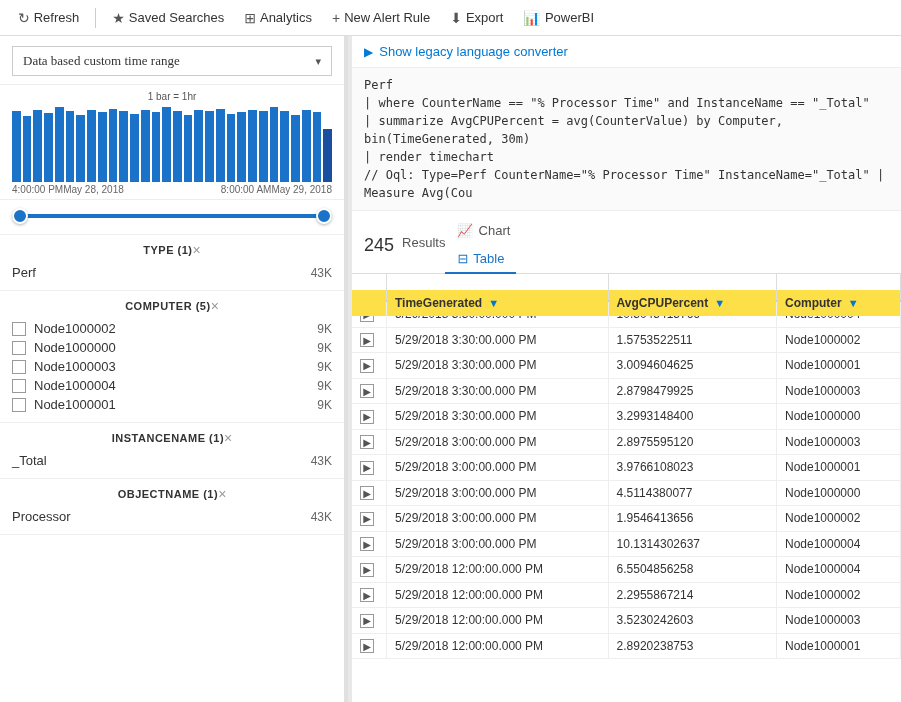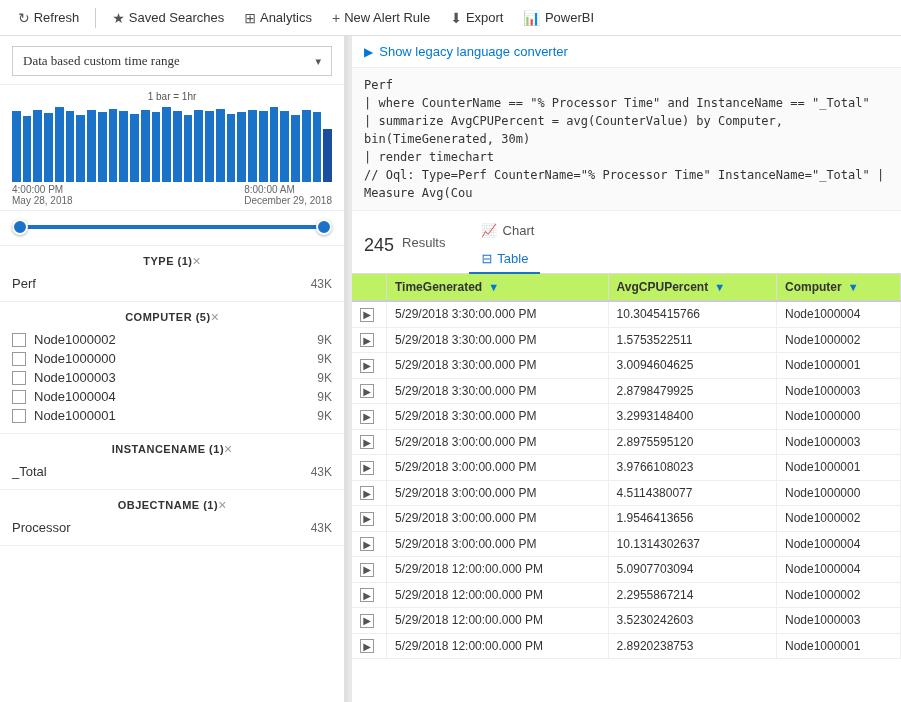--- a/index.html
+++ b/index.html
@@ -85,21 +85,21 @@
       flex: 1;
       min-width: 8px;
     }
     .histogram-dates {
       display: flex;
       justify-content: space-between;
       font-size: 10px;
       color: #666;
       margin-top: 2px;
     }
-    .date-entry { display: flex; flex-direction: column; }
+    .date-entry { display: flex; flex-direction: row; }
 
     
     .slider-section {
       padding: 6px 12px 8px;
       border-bottom: 1px solid #eee;
     }
     .slider-track {
       position: relative;
       height: 4px;
       background: #ccc;
@@ -225,21 +225,21 @@
     }
     .results-count {
       font-size: 18px;
       font-weight: 300;
       color: #333;
       margin-right: 8px;
     }
     .results-label {
       font-size: 13px;
       color: #555;
-      margin-right: 24px;
+      margin-right: 0;
       padding-bottom: 6px;
     }
     .tab-btn {
       display: flex;
       align-items: center;
       gap: 5px;
       padding: 6px 12px;
       cursor: pointer;
       font-size: 13px;
       color: #555;
@@ -267,31 +267,31 @@
     
     .table-section {
       flex: 1;
       overflow-y: auto;
     }
     .data-table {
       width: 100%;
       border-collapse: collapse;
     }
     .data-table th {
-      background: #bef264;
+      background: #fde047;
       border-bottom: 2px solid #ccc;
       border-right: 1px solid #ddd;
       padding: 6px 8px;
       text-align: left;
       font-size: 12px;
       font-weight: 600;
       color: #333;
       white-space: nowrap;
       position: sticky;
-      top: 0;
+      top: 16px;
       z-index: 1;
     }
     .data-table th .th-inner {
       display: flex;
       align-items: center;
       gap: 6px;
     }
     .filter-icon {
       color: #0078d4;
       font-size: 11px;
@@ -394,21 +394,21 @@
           <div class="hist-bar" style="height: 69.7059px;"></div>
           <div class="hist-bar" style="height: 52.9412px; background: rgb(26, 79, 160);"></div>
         </div>
       <div class="histogram-dates">
         <div class="date-entry">
           <span>4:00:00 PM</span>
           <span>May 28, 2018</span>
         </div>
         <div class="date-entry">
           <span>8:00:00 AM</span>
-          <span>December 29, 2018</span>
+          <span>May 29, 2018</span>
         </div>
       </div>
     </div>
 
     <div class="slider-section">
       <div class="slider-track">
         <div class="slider-fill"></div>
         <div class="slider-thumb left"></div>
         <div class="slider-thumb right"></div>
       </div>
@@ -612,21 +612,21 @@
             </tr>
             <tr>
               <td class="expand-col"><span class="row-expand">▶</span></td>
               <td>5/29/2018 3:00:00.000 PM</td>
               <td>10.1314302637</td>
               <td>Node1000004</td>
             </tr>
             <tr>
               <td class="expand-col"><span class="row-expand">▶</span></td>
               <td>5/29/2018 12:00:00.000 PM</td>
-              <td>5.0907703094</td>
+              <td>6.5504856258</td>
               <td>Node1000004</td>
             </tr>
             <tr>
               <td class="expand-col"><span class="row-expand">▶</span></td>
               <td>5/29/2018 12:00:00.000 PM</td>
               <td>2.2955867214</td>
               <td>Node1000002</td>
             </tr>
             <tr>
               <td class="expand-col"><span class="row-expand">▶</span></td>

